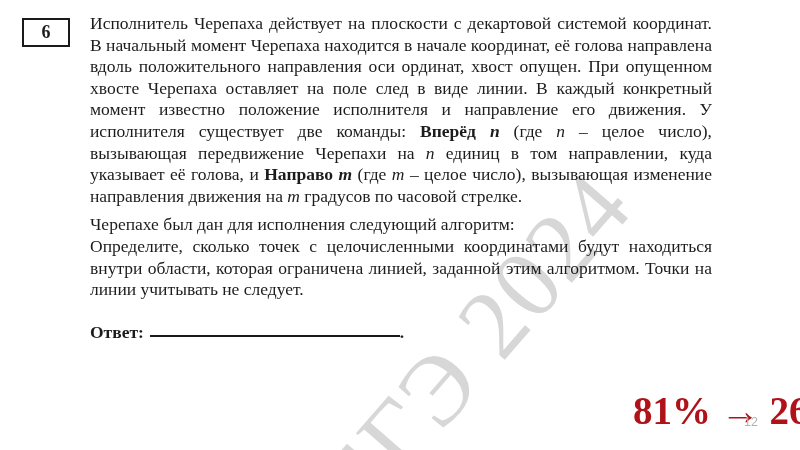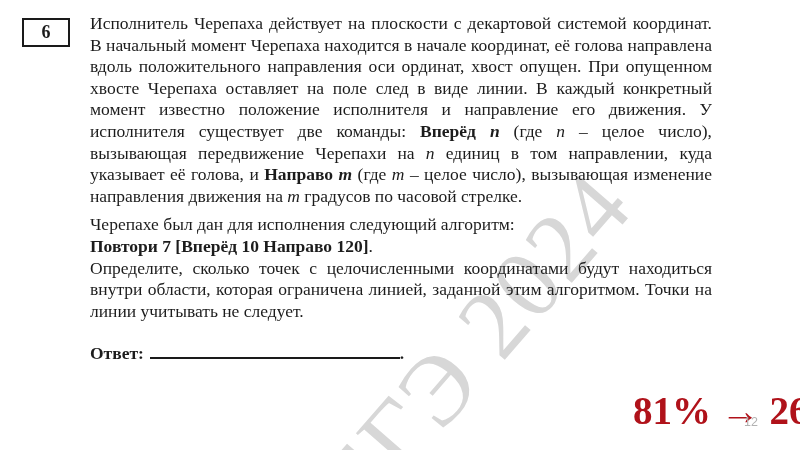--- a/index.html
+++ b/index.html
@@ -103,21 +103,20 @@
     <span>6</span>
   </div>
 
   <div class="task-body">
 
     <p><span>Исполнитель Черепаха действует на плоскости с декартовой системой координат. В начальный момент Черепаха находится в начале координат, её голова направлена вдоль положительного направления оси ординат, хвост опущен. При опущенном хвосте Черепаха оставляет на поле след в виде линии. В каждый конкретный момент известно положение исполнителя и направление его движения. У исполнителя существует две команды: </span><span class="b">Вперёд </span><span class="bi">n</span><span> (где </span><span class="i">n</span><span> – целое число), вызывающая передвижение Черепахи на </span><span class="i">n</span><span> единиц в том направлении, куда указывает её голова, и </span><span class="b">Направо </span><span class="bi">m</span><span> (где </span><span class="i">m</span><span> – целое число), вызывающая изменение направления движения на </span><span class="i">m</span><span> градусов по часовой стрелке.</span></p>
 
 
     <p class="gap-before left"><span>Черепахе был дан для исполнения следующий алгоритм:</span></p>
 
-    <p class="left"><span class="b">Повтори 7 [Вперёд 10 Направо 120]</span><span>.</span></p>
 
     <p><span>Определите, сколько точек с целочисленными координатами будут находиться внутри области, которая ограничена линией, заданной этим алгоритмом. Точки на линии учитывать не следует.</span></p>
 
     <div class="answer-row">
       <span>Ответ:</span><span class="answer-blank"></span><span>.</span>
     </div>
 
   </div>
 
   <div class="stats">81% → 26%</div>

